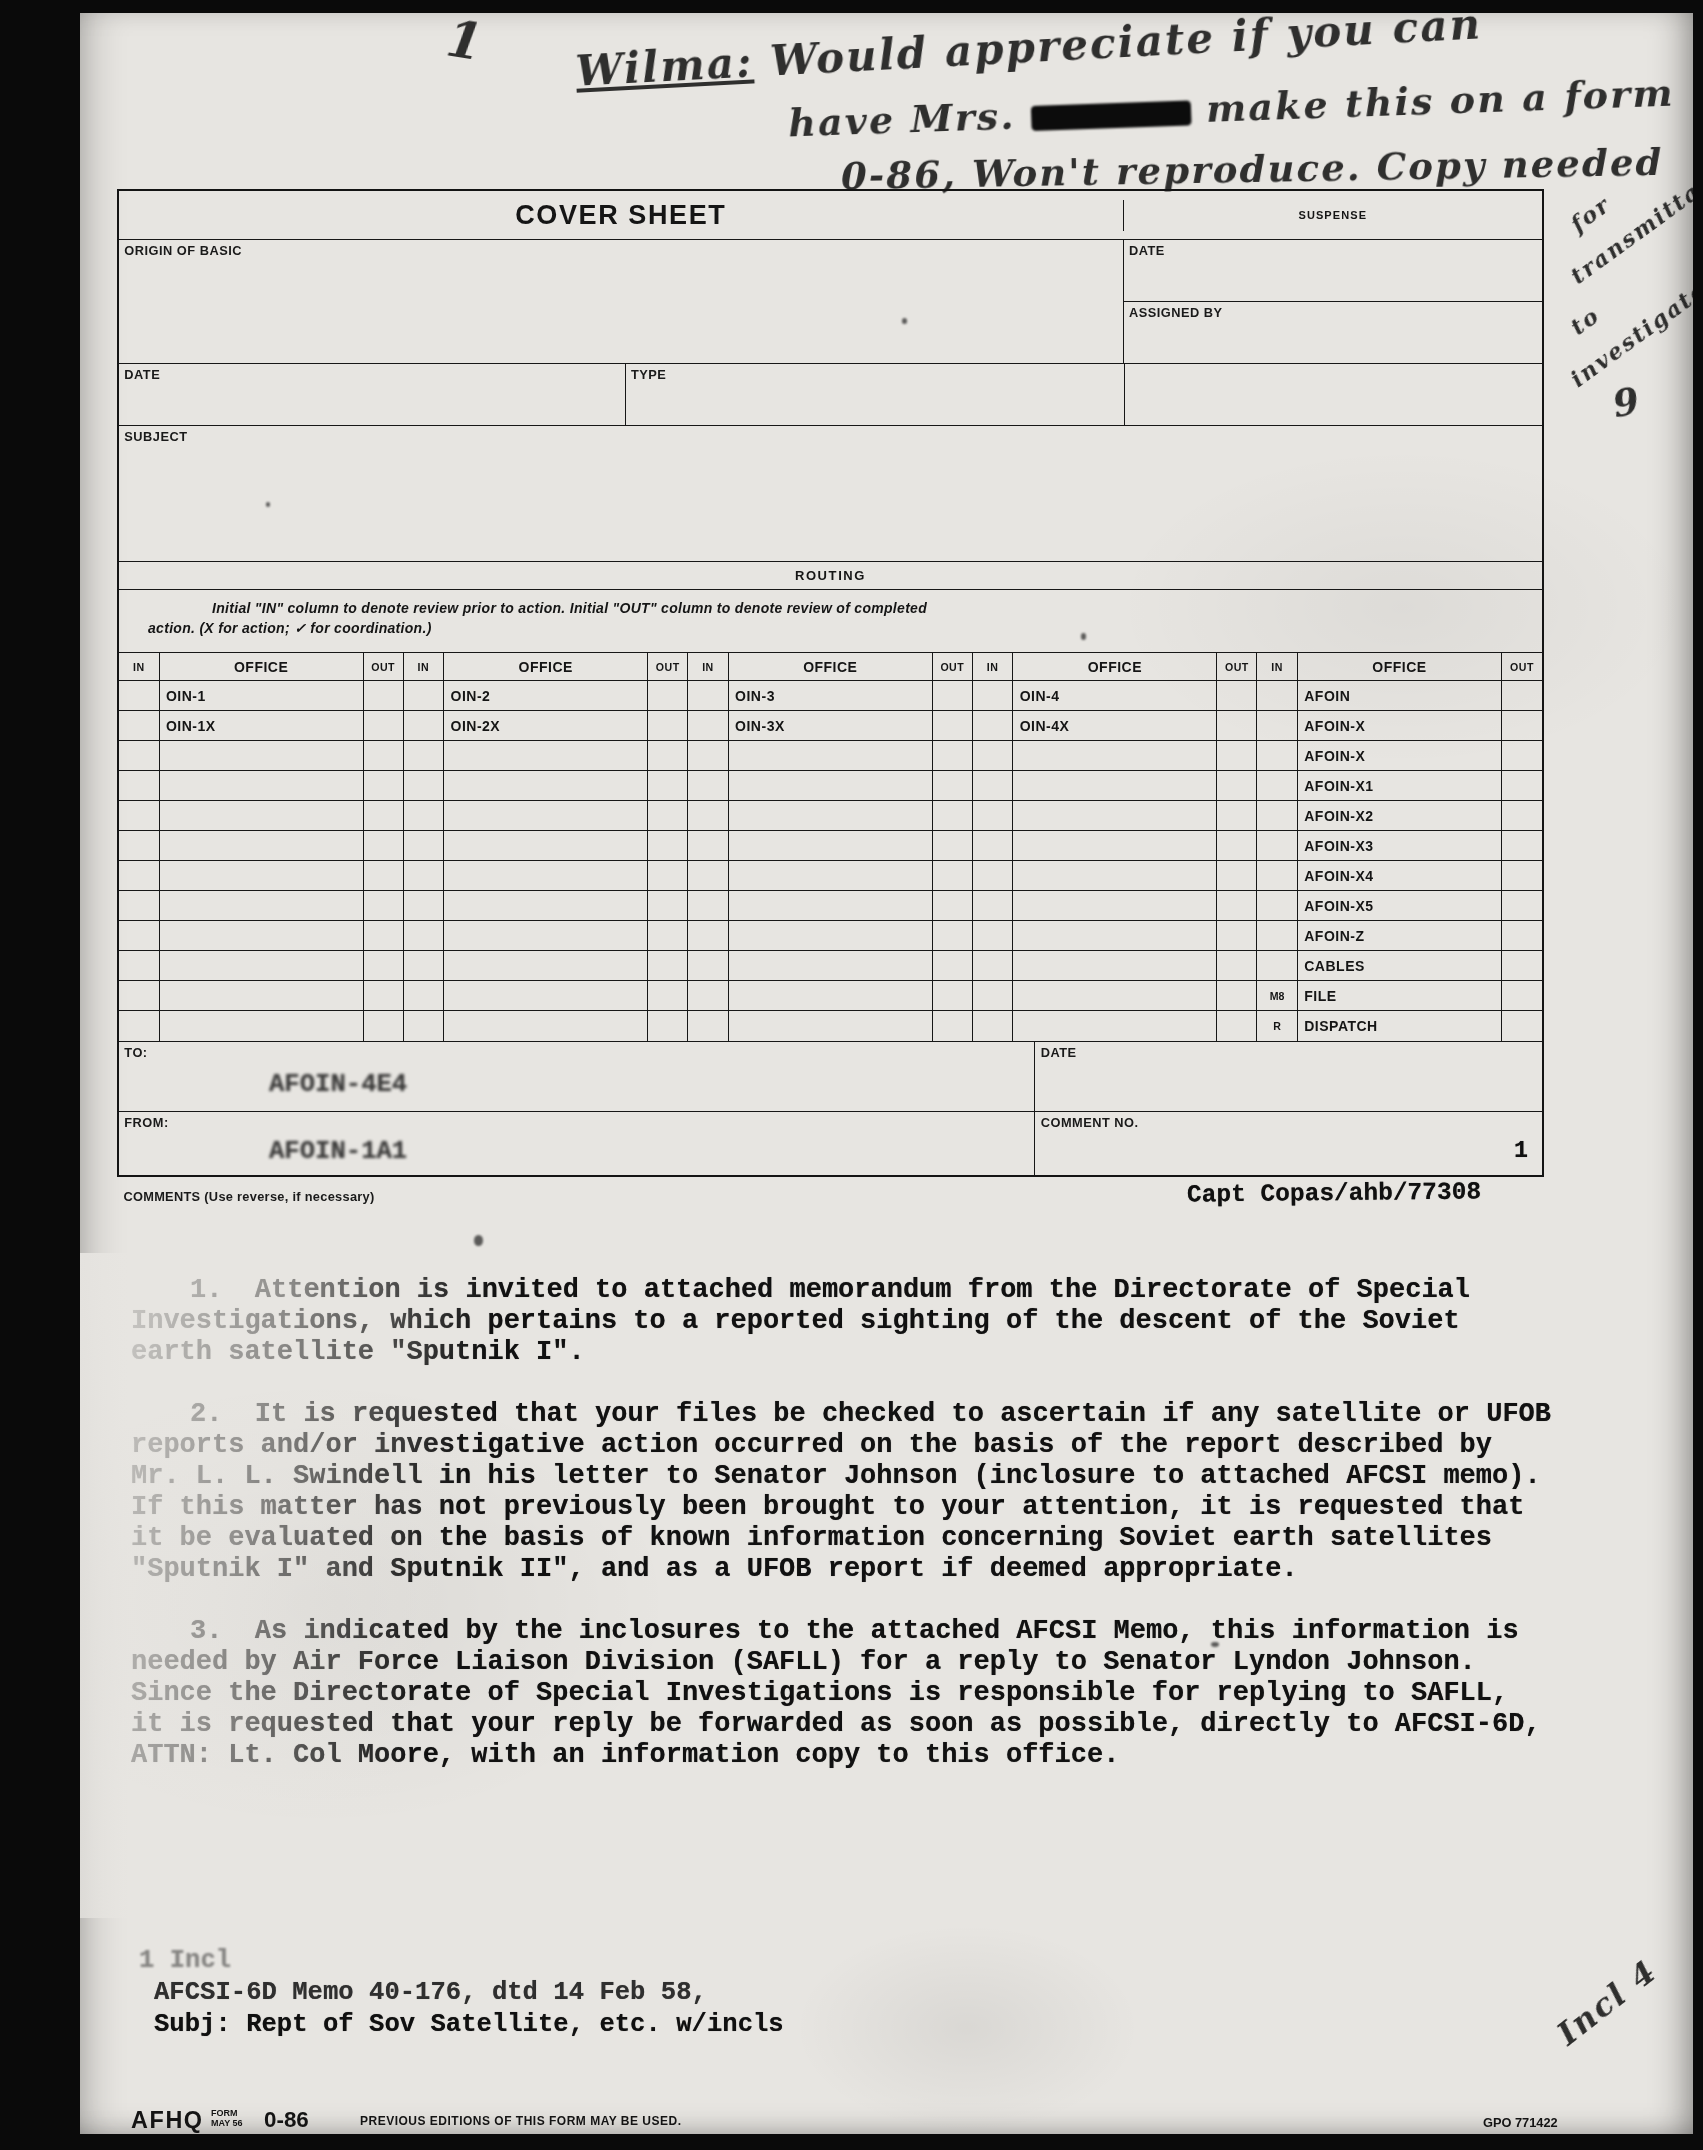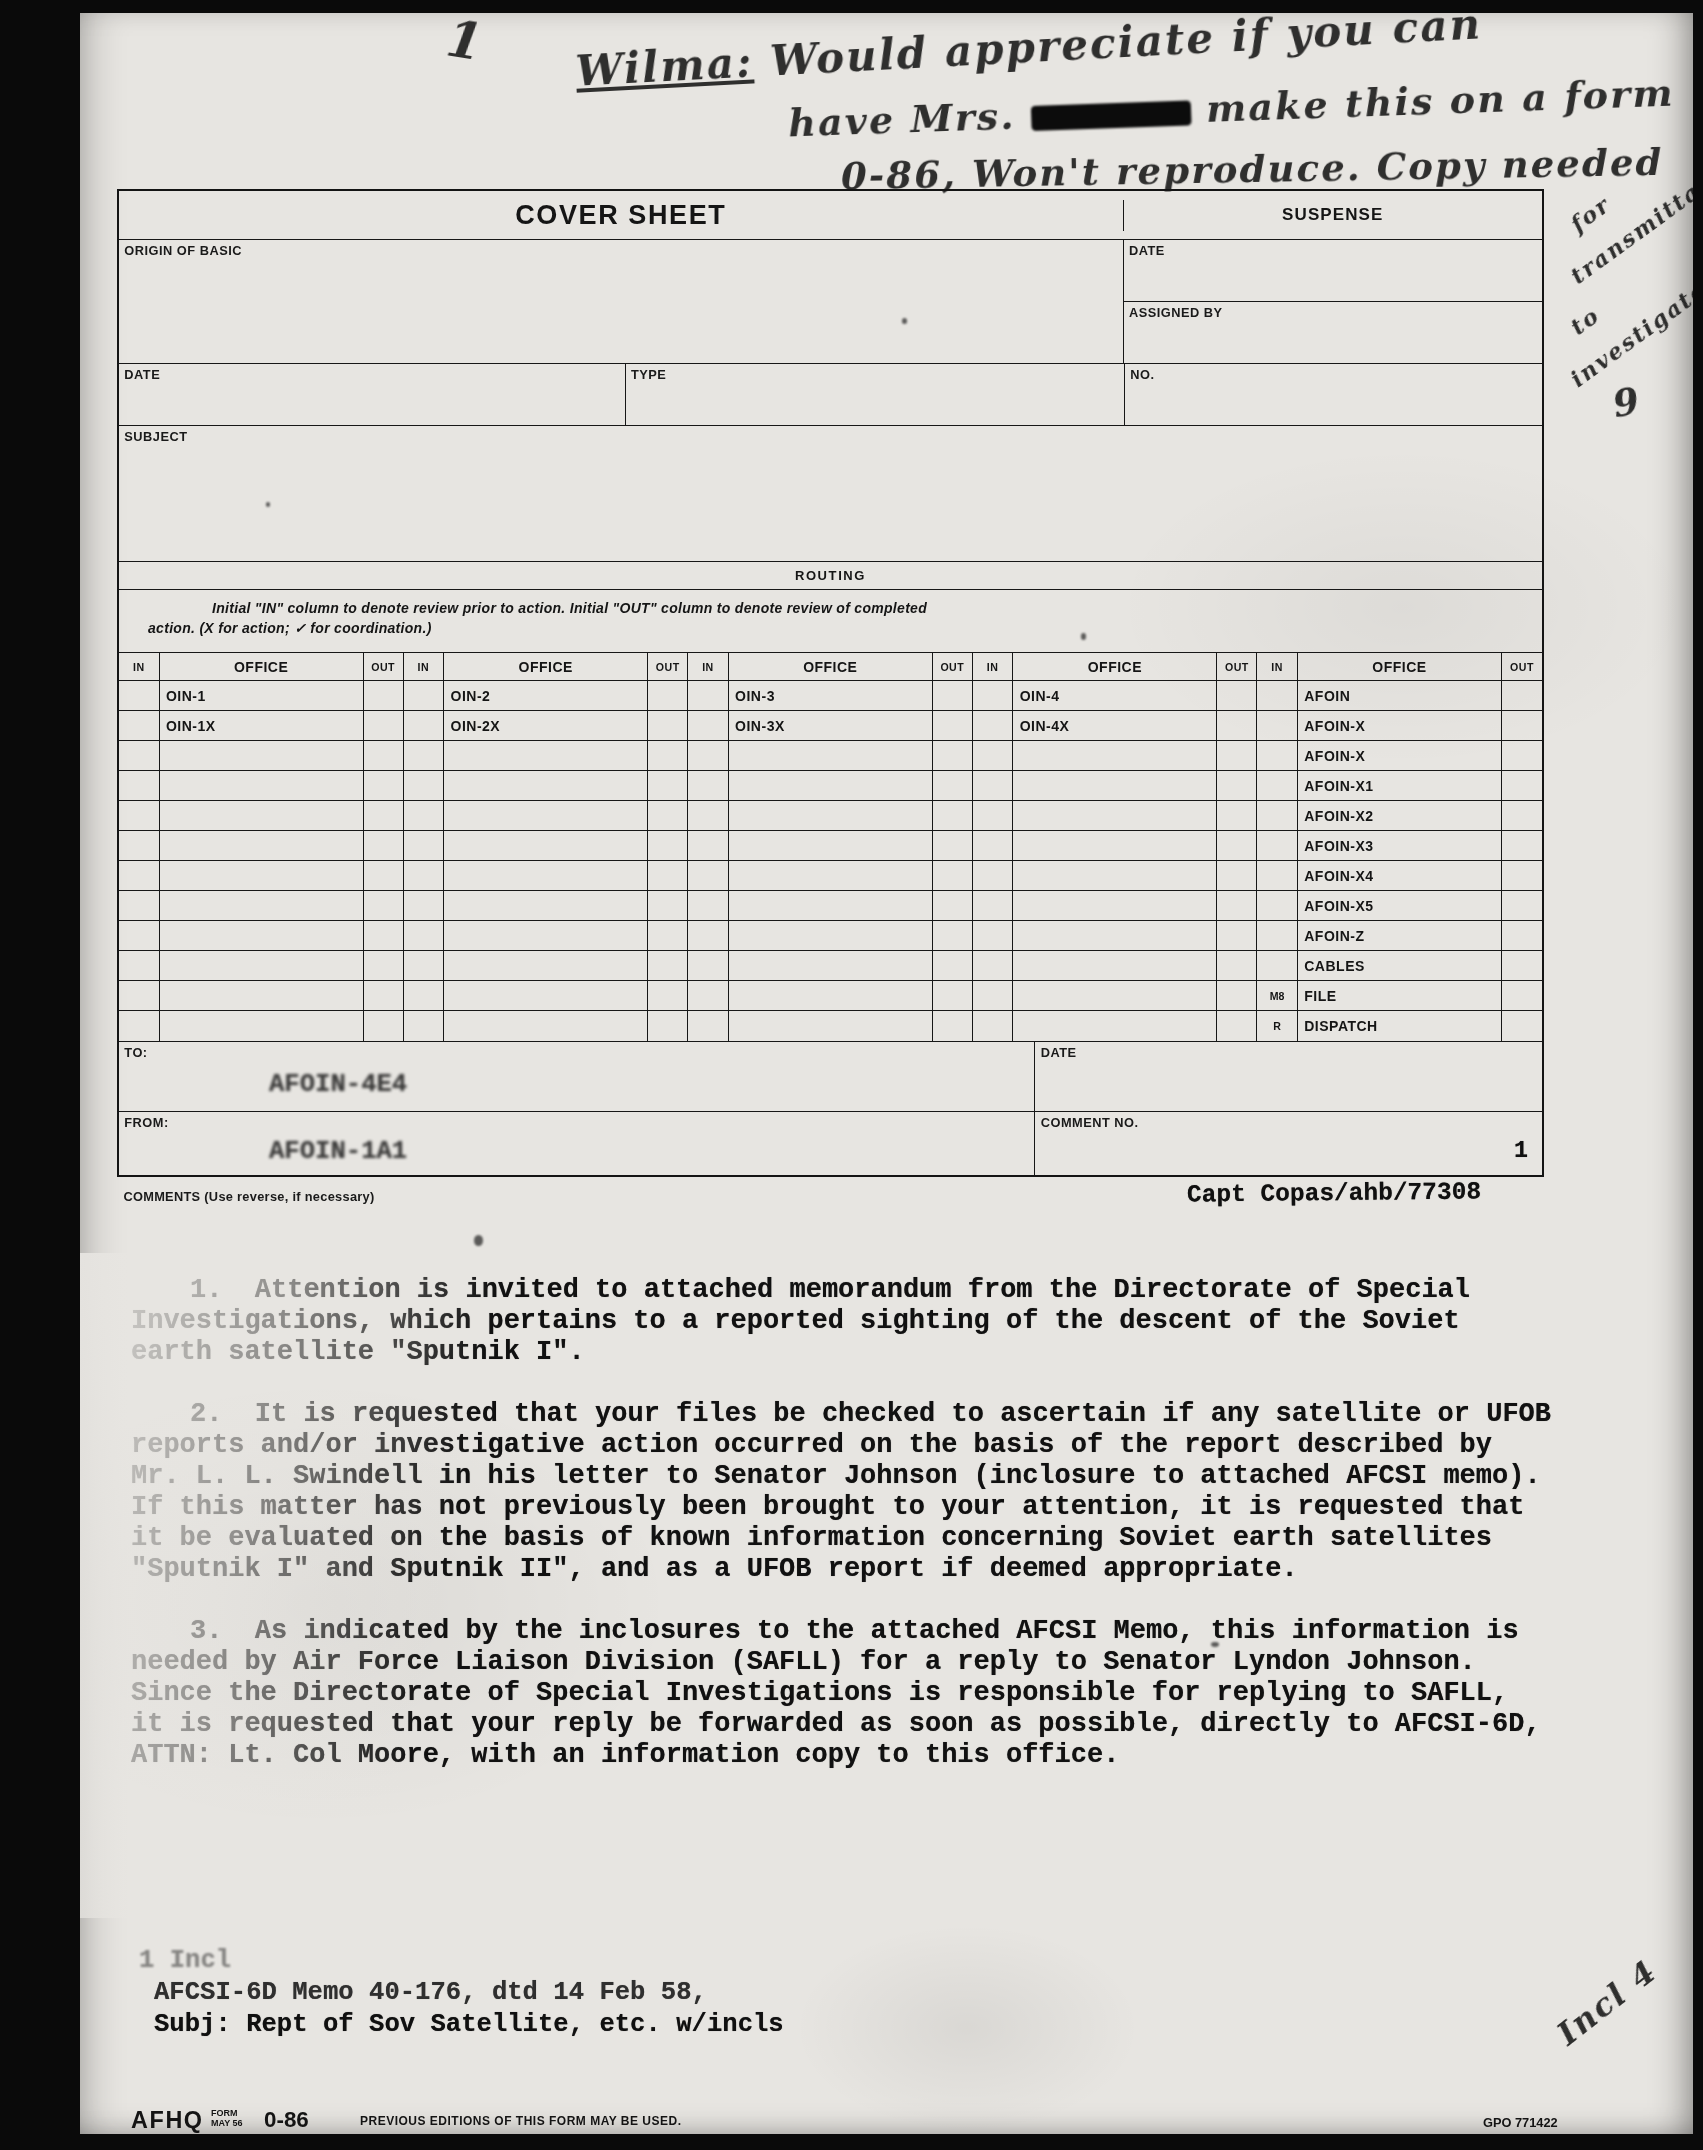--- a/index.html
+++ b/index.html
@@ -47,21 +47,21 @@
   }
   .frow { display: flex; border-bottom: 1.6px solid #171717; position: relative; }
   .frow:last-child { border-bottom: none; }
   .fcell { position: relative; }
   .vline { border-right: 1.6px solid #171717; }
 
   .flabel { position: absolute; left: 5.3px; top: 3.2px; font-size: 12.8px; font-weight: 700; letter-spacing: 0.5px; color: #1a1a1a; }
 
   .r-title { height: 49px; align-items: center; }
   .title-cell { flex: 0 0 70.6%; display: flex; align-items: center; justify-content: center; font-size: 27px; font-weight: 700; letter-spacing: 1.6px; }
-  .suspense-cell { flex: 1; display: flex; align-items: center; justify-content: center; font-size: 17px; font-weight: 700; letter-spacing: 1.1px; }
+  .suspense-cell { flex: 1; display: flex; align-items: center; justify-content: center; font-size: 11px; font-weight: 700; letter-spacing: 1.1px; }
 
   .r-origin { height: 124px; }
   .origin-cell { flex: 0 0 70.6%; text-align: center; }
   .right-stack { flex: 1; display: flex; flex-direction: column; }
   .right-stack .fcell { flex: 1; }
   .right-stack .fcell:first-child { border-bottom: 1.6px solid #171717; }
 
   .r-dtn { height: 62px; }
   .dtn-date { flex: 0 0 35.6%; }
   .dtn-type { flex: 0 0 35.1%; }
@@ -190,23 +190,20 @@
           </div>
         </div>
       </div>
 
       <div class="frow r-dtn">
         <div class="fcell dtn-date vline">
           <span class="flabel">DATE</span>
         </div>
         <div class="fcell dtn-type vline">
           <span class="flabel">TYPE</span>
-        </div>
-        <div class="fcell dtn-no">
-          <span class="flabel">NO.</span>
         </div>
       </div>
 
       <div class="frow r-subject">
         <div class="fcell subject-cell">
           <span class="flabel">SUBJECT</span>
         </div>
       </div>
 
       <div class="frow r-routing-title">

